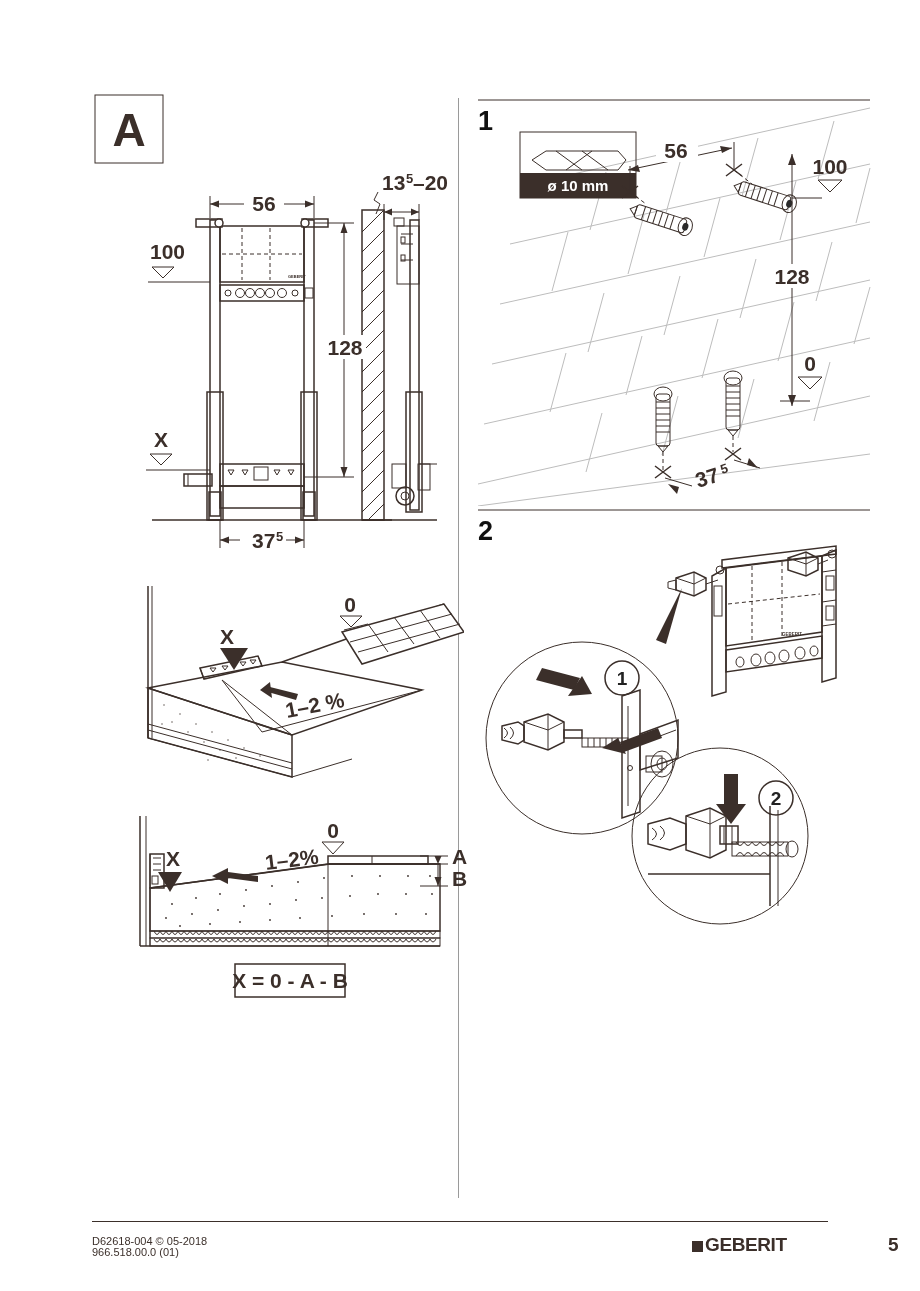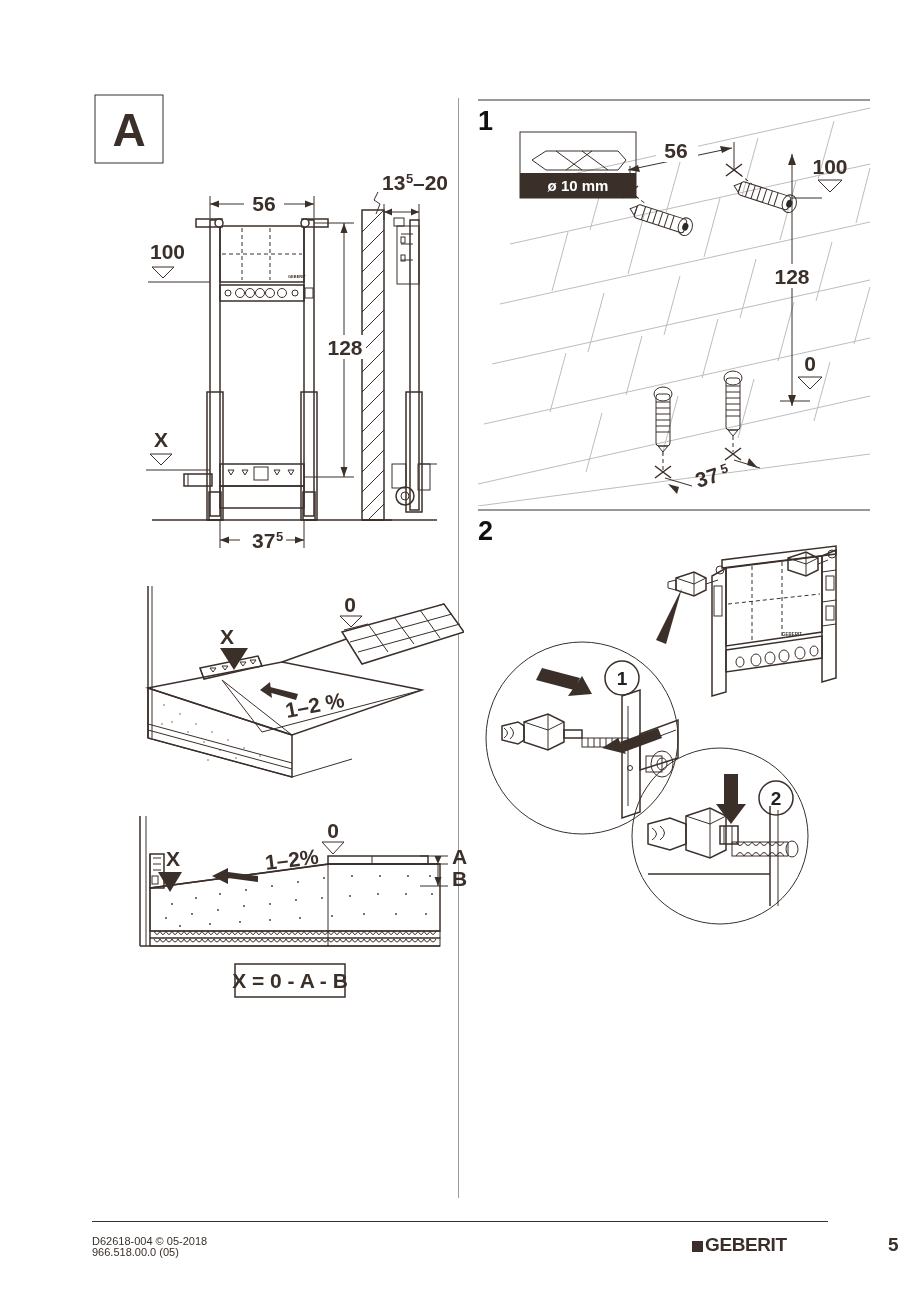--- a/index.html
+++ b/index.html
@@ -633,18 +633,18 @@
       <path class="fill-dark" d="M246 298 L276 298 L261 318 z"></path>
 
       <circle cx="306" cy="292" r="17" class="ln-med" fill="#fff"></circle>
       <text x="306" y="299" class="circnum" text-anchor="middle">2</text>
     </g>
   </svg>
 
   <div class="footer-rule"></div>
   <div class="footer-left">
     <div>D62618-004 © 05-2018</div>
-    <div>966.518.00.0 (05)</div>
+    <div>966.518.00.0 (01)</div>
   </div>
   <div class="footer-logo"><span class="sq"></span><span>GEBERIT</span></div>
   <div class="footer-page">5</div>
 
 </div>
 
 </body></html>

